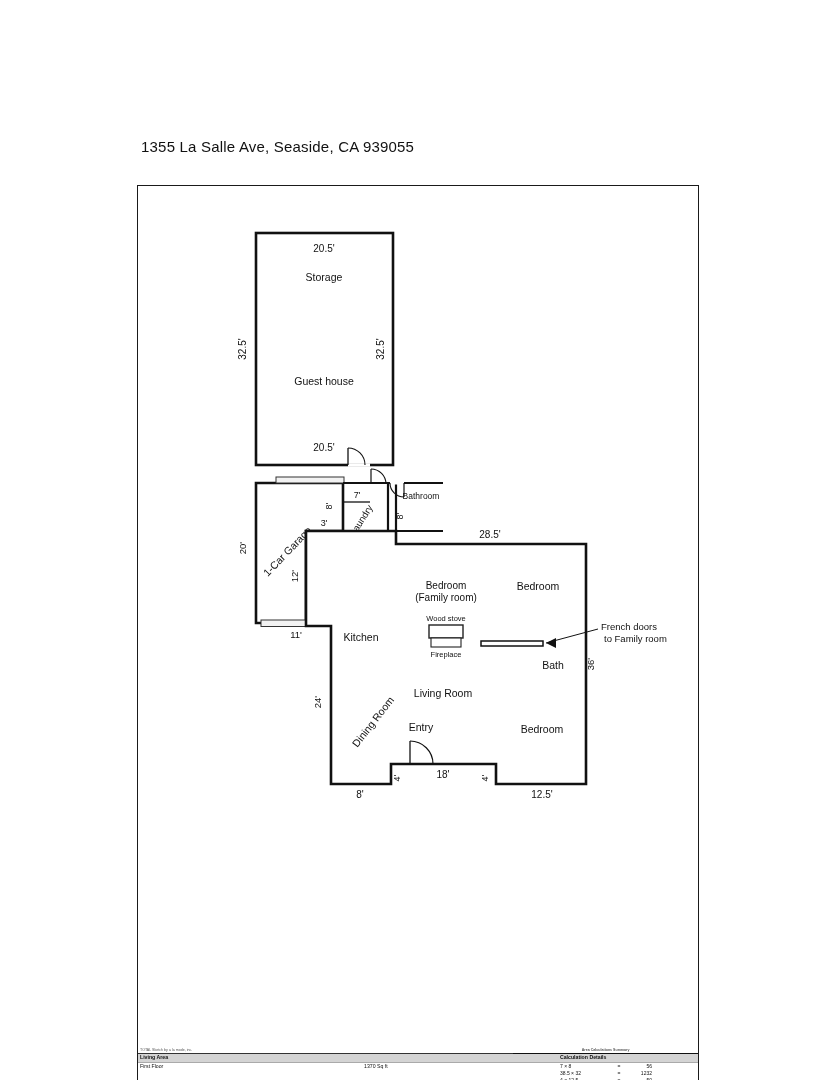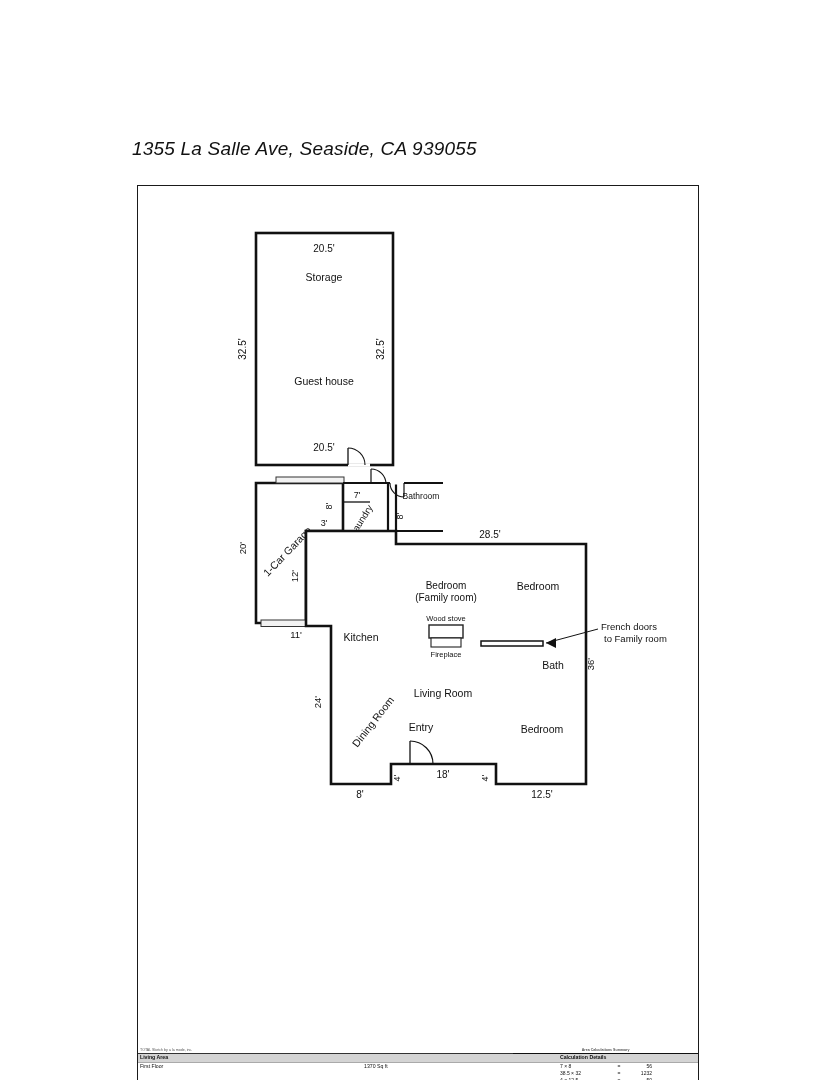--- a/index.html
+++ b/index.html
@@ -11,26 +11,25 @@
     color: #000;
   }
   #page {
     position: relative;
     width: 835px; height: 1080px;
     background: #fff;
     overflow: hidden;
   }
   #title {
     position: absolute;
-    left: 132px; top: 138px;
-    font-size: 19px;
+    left: 141px; top: 138px;
+    font-size: 15px;
     letter-spacing: 0.2px;
     color: #111;
     white-space: nowrap;
-    font-style: italic;
   }
   #frame {
     position: absolute;
     left: 137px; top: 185px;
     width: 562px; height: 964px;
     border: 1px solid #1a1a1a;
     background: #fff;
   }
   #plan-svg { position: absolute; left: 0; top: 0; }
   .tbl-wrap {

